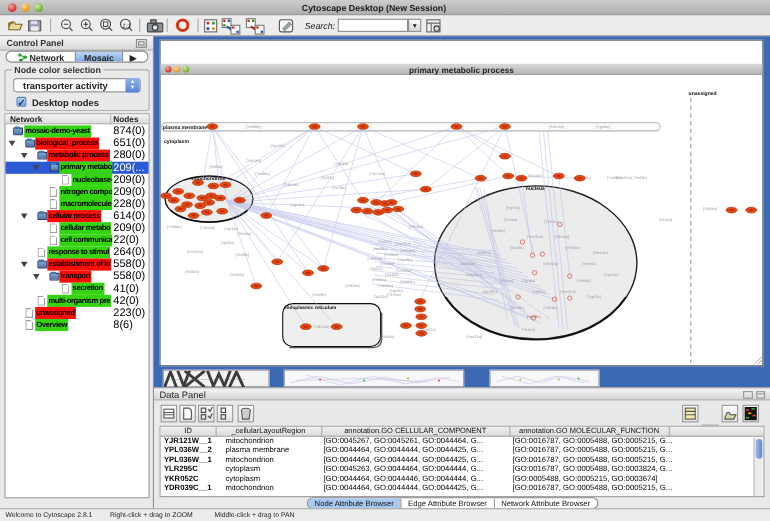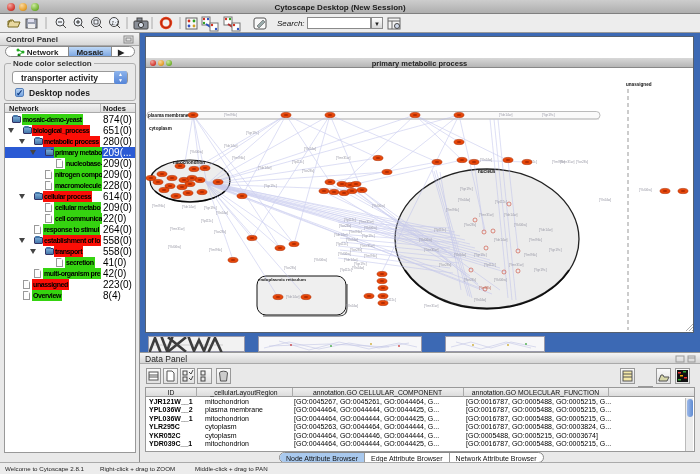--- a/index.html
+++ b/index.html
@@ -277,21 +277,21 @@
           <span class="val" style="">42(0)</span>
         </div>
         <div class="trow" style="top:175px">
           <span class="file" style="left:18px"></span>
           <span class="lbl rl" style="left:27px;max-width:70px;">unassigned</span>
           <span class="val" style="">223(0)</span>
         </div>
         <div class="trow" style="top:186px">
           <span class="file" style="left:18px"></span>
           <span class="lbl gl" style="left:27px;max-width:70px;">Overview</span>
-          <span class="val" style="">8(4)</span>
+          <span class="val" style="">8(6)</span>
         </div>
       </div>
   </div>
 </div>
 
 <div class="abs" id="desktop">
 
   <div class="bstrip" style="left:8px;width:97px;background:#f2f2f2;border:1px solid #99a;">
     <svg width="95" height="15">
         <g stroke="#3c3c3c" stroke-width="2.6" fill="none" stroke-linecap="square">

